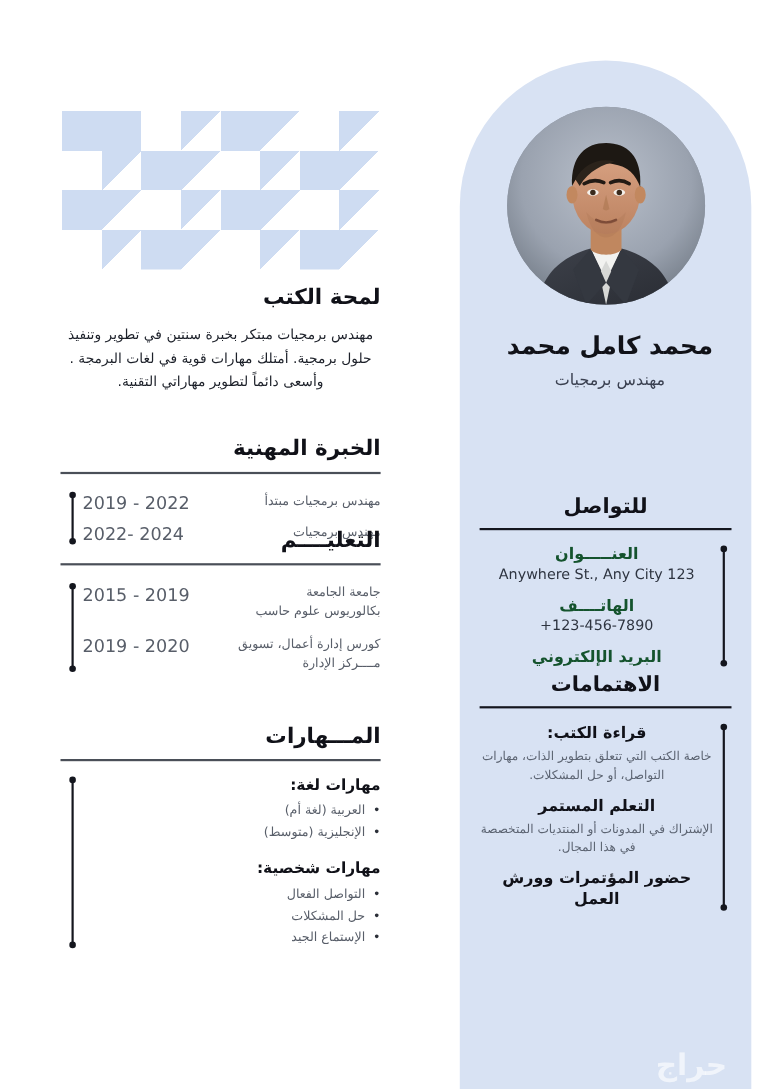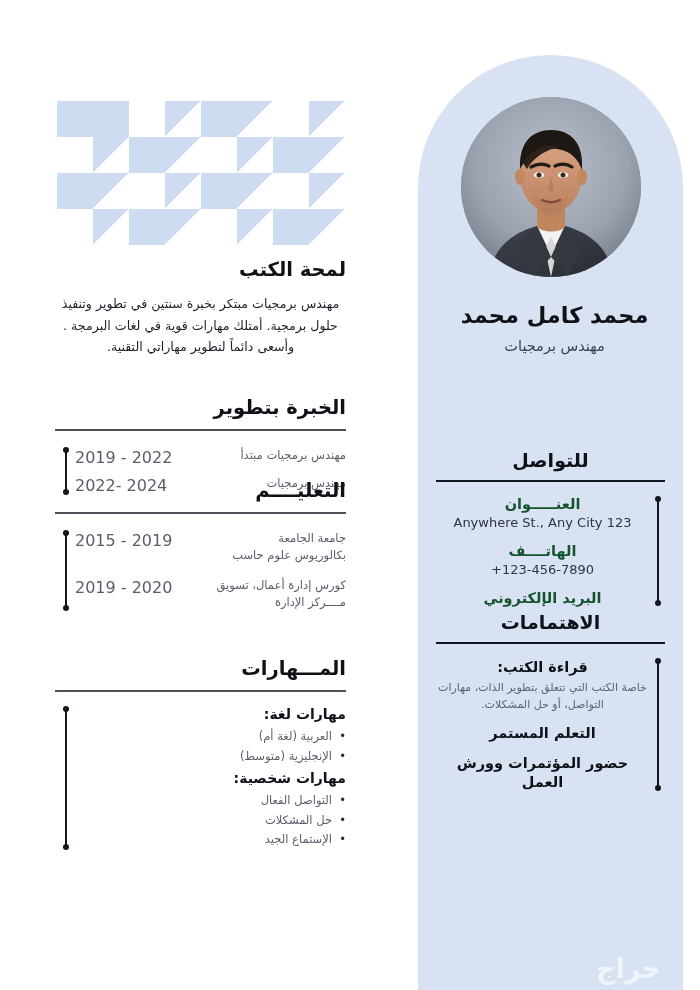--- a/index.html
+++ b/index.html
@@ -199,21 +199,21 @@
   }
   .e-title {
     font-size: 11.5px;
     color: #585e69;
     line-height: 1.5;
     text-align: right;
     order: 1;
   }
 
   .sk-block { margin-top: 4px; }
-  .sk-block + .sk-block { margin-top: 4px; }
+  .sk-block + .sk-block { margin-top: 16px; }
   .sk-head {
     font-size: 14px;
     font-weight: 700;
     color: #101118;
     text-align: right;
   }
   .sk-list {
     list-style: none;
     margin: 5px 0 0 0;
     padding: 0;
@@ -330,20 +330,21 @@
           <i></i>
           <b class="b"></b>
         </span>
 
       <div class="i-group">
         <div class="i-title">قراءة الكتب:</div>
         <div class="i-desc">خاصة الكتب التي تتعلق بتطوير الذات، مهارات التواصل، أو حل المشكلات.</div>
       </div>
       <div class="i-group">
         <div class="i-title">التعلم المستمر</div>
+        <div class="i-desc">الإشتراك في المدونات أو المنتديات المتخصصة في هذا المجال.</div>
       </div>
       <div class="i-group">
         <div class="i-title">حضور المؤتمرات وورش العمل</div>
       </div>
     </div>
   </div>
 
   <div id="watermark">حراج</div>
 </div>
 
@@ -382,21 +383,21 @@
       <polygon points="7,3 8,3 7,4"></polygon>
     </g>
   </svg>
 
   <div class="l-section" style="top:258px;">
     <div class="l-head" style="text-align:right;">لمحة الكتب</div>
     <div id="summary-text">مهندس برمجيات مبتكر بخبرة سنتين في تطوير وتنفيذ حلول برمجية. أمتلك مهارات قوية في لغات البرمجة . وأسعى دائماً لتطوير مهاراتي التقنية.</div>
   </div>
 
   <div class="l-section" style="top:396px;">
-    <div class="l-head" style="text-align:right;">الخبرة بتطوير</div>
+    <div class="l-head" style="text-align:right;">الخبرة المهنية</div>
     <div class="l-rule"></div>
     <div class="entry-rows">
       <span class="tl">
           <b class="t"></b>
           <i></i>
           <b class="b"></b>
         </span>
       <div class="e-row">
         <div class="e-title">مهندس برمجيات مبتدأ</div>
         <div class="e-date">2019 - 2022</div>

